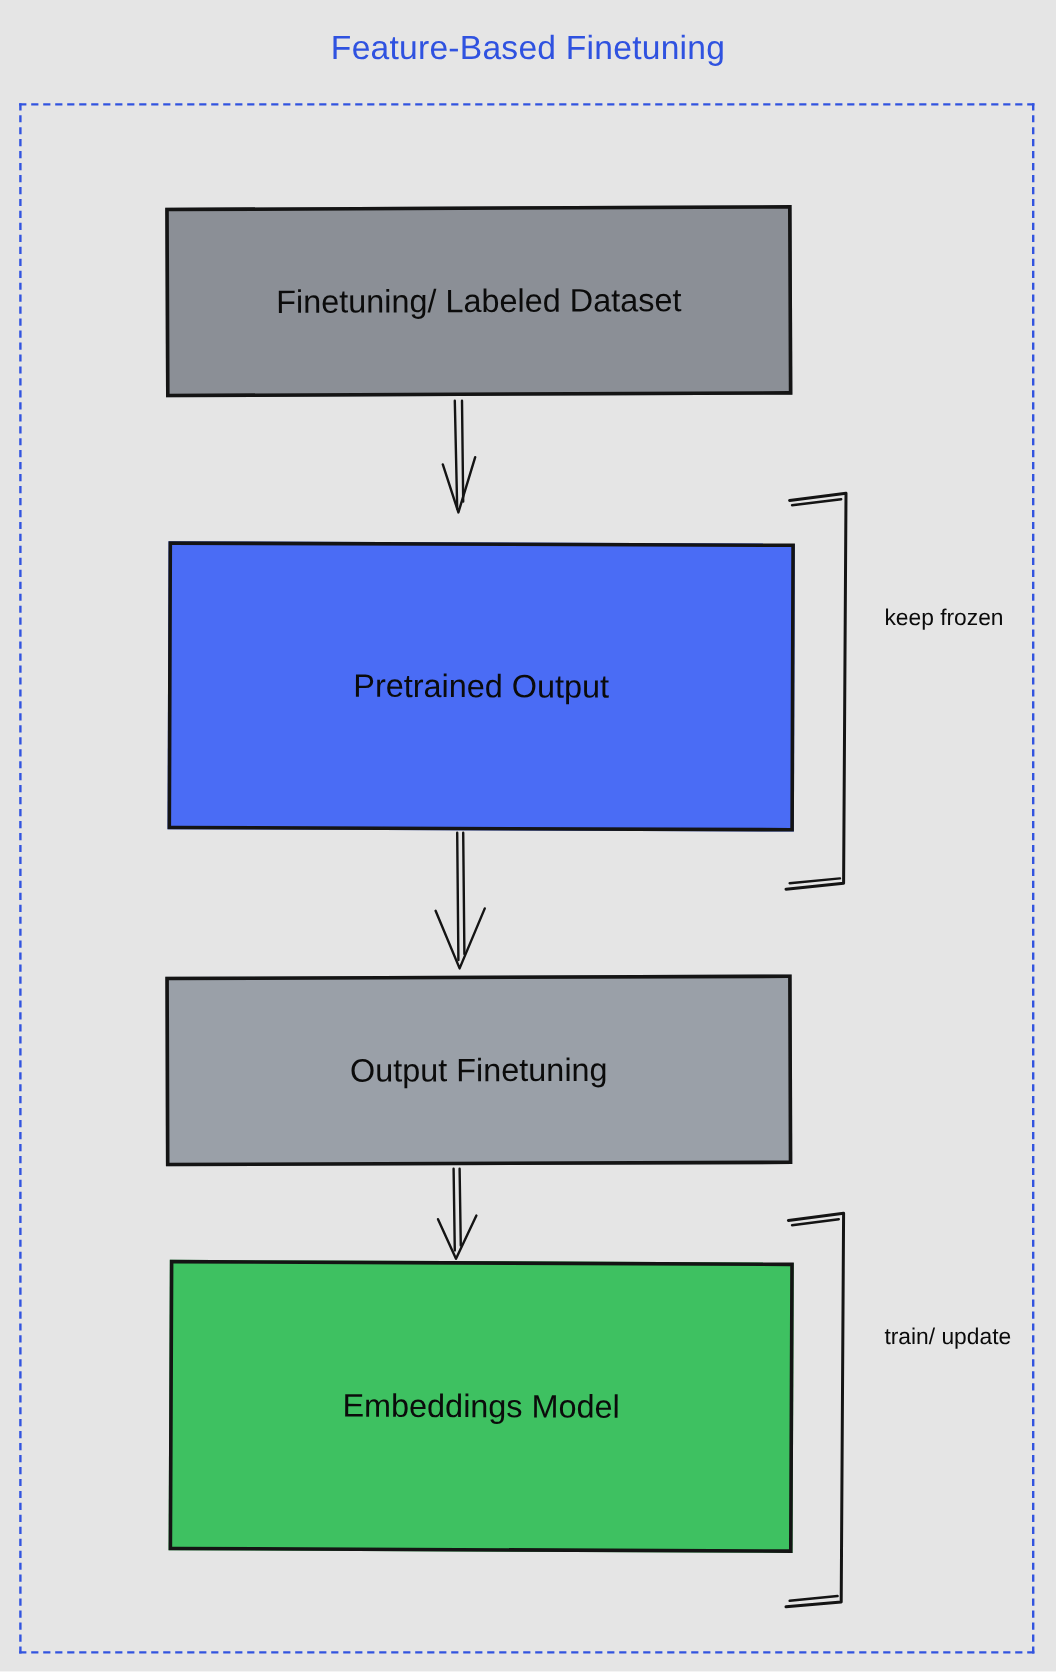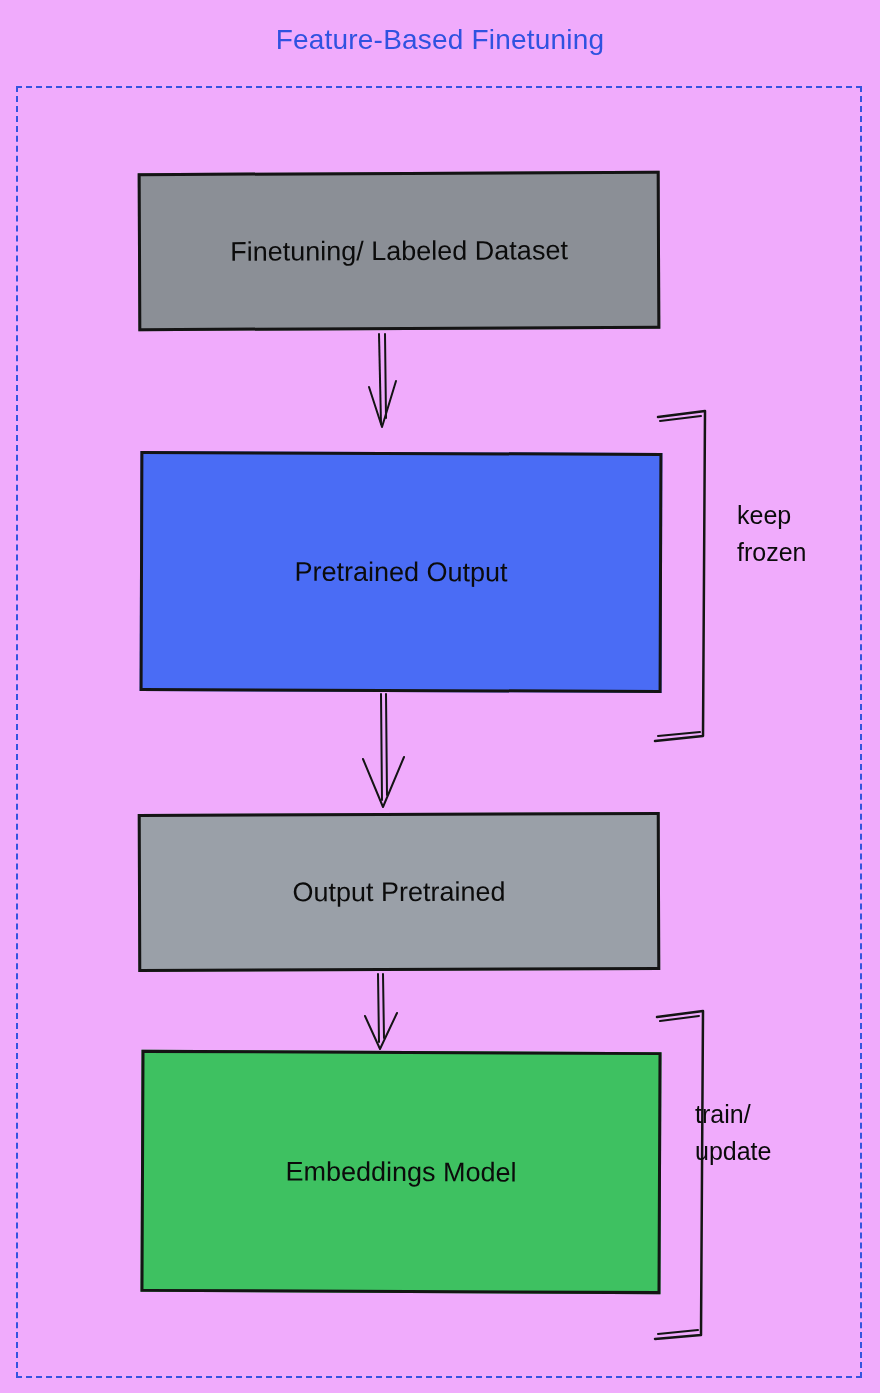--- a/index.html
+++ b/index.html
@@ -5,21 +5,21 @@
   * { margin: 0; padding: 0; box-sizing: border-box; }
   html, body { background: #ffffff; }
   body {
     font-family: "Liberation Sans", sans-serif;
     color: #111;
   }
   .canvas {
     position: relative;
     width: 880px;
     height: 1393px;
-    background: #f0abfc;
+    background: #e5e5e5;
     overflow: hidden;
   }
   .diagram-title {
     position: absolute;
     top: 24px;
     left: 0;
     width: 100%;
     text-align: center;
     font-size: 28px;
     font-weight: 500;
@@ -58,29 +58,29 @@
     width: 522px; height: 158px;
     transform: rotate(-0.2deg);
   }
   .node-classifier {
     left: 141px; top: 1051px;
     width: 520px; height: 242px;
     transform: rotate(0.25deg);
   }
   .annotation {
     position: absolute;
-    font-size: 25px;
+    font-size: 19px;
     line-height: 37px;
     color: #0b0b0b;
   }
   .annotation-keep-frozen {
     left: 737px; top: 497px; width: 104px;
   }
   .annotation-train-update {
-    left: 695px; top: 1096px; width: 112px;
+    left: 737px; top: 1096px; width: 112px;
   }
   .overlay-svg {
     position: absolute;
     left: 0; top: 0;
     width: 880px; height: 1393px;
     pointer-events: none;
   }
   .stroke {
     fill: none;
     stroke: #141414;
@@ -134,21 +134,21 @@
 
   <div class="node node-dataset" style="background-color: rgb(139, 143, 150);">
     <span>Finetuning/ Labeled Dataset</span>
   </div>
 
   <div class="node node-pretrained" style="background-color: rgb(74, 108, 245);">
     <span>Pretrained Output</span>
   </div>
 
   <div class="node node-embeddings" style="background-color: rgb(154, 160, 168);">
-    <span>Output Pretrained</span>
+    <span>Output Finetuning</span>
   </div>
 
   <div class="node node-classifier" style="background-color: rgb(62, 193, 97);">
     <span>Embeddings Model</span>
   </div>
 
   <div class="annotation annotation-keep-frozen">keep frozen</div>
 
   <div class="annotation annotation-train-update">train/ update</div>
 

